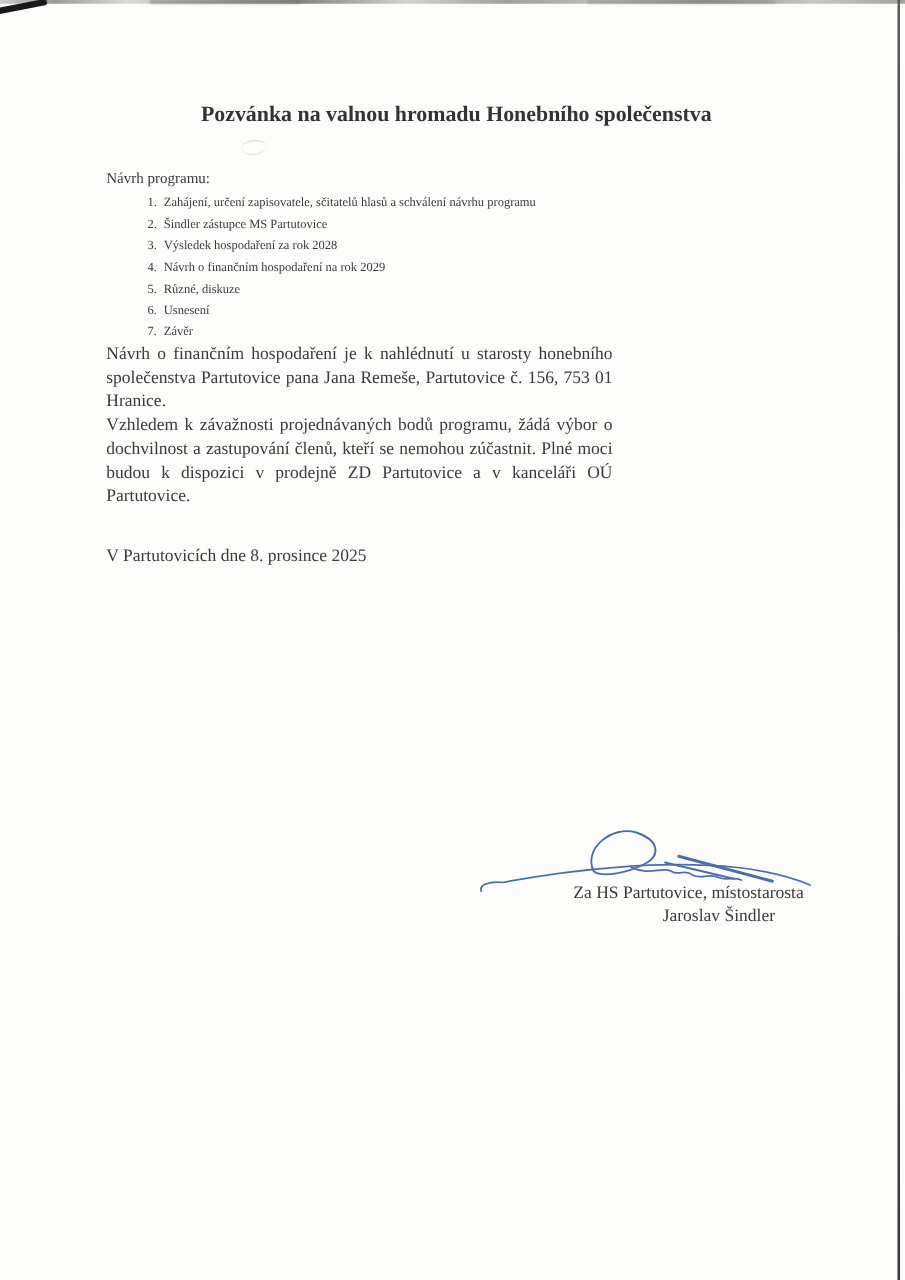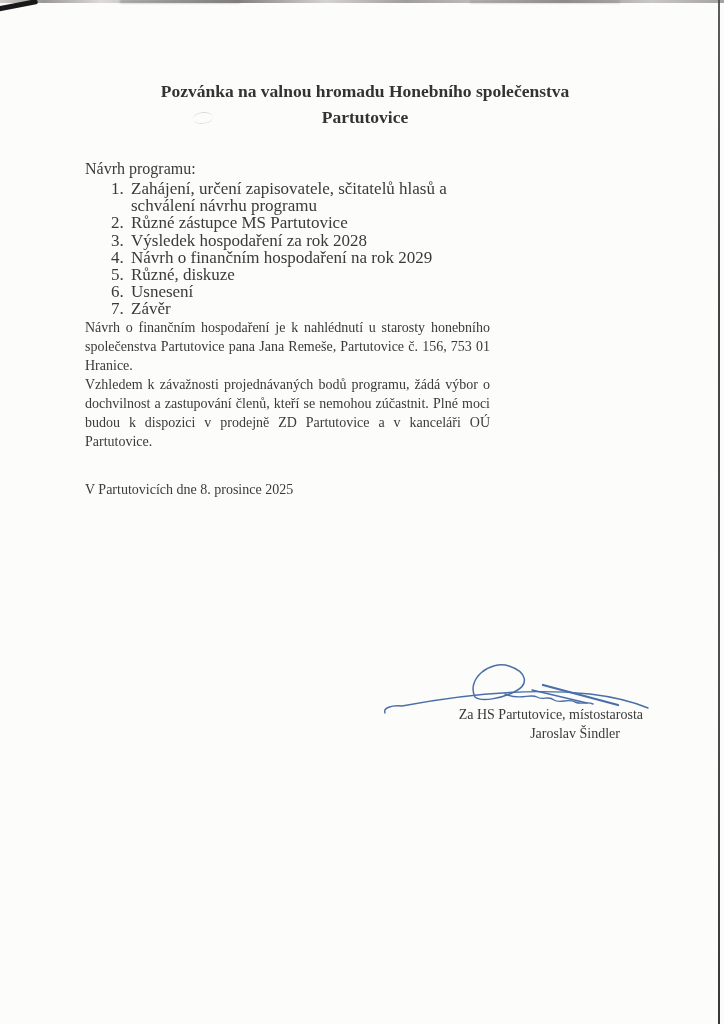--- a/index.html
+++ b/index.html
@@ -88,27 +88,27 @@
   }
   p.body-par {
     margin: 0;
     font-size: 14px;
     line-height: 19px;
     text-align: justify;
   }
   .intro { margin-top: 89px; }
   .program-heading {
     margin: 29px 0 0 0;
-    font-size: 16px;
+    font-size: 12px;
     line-height: 19px;
   }
   ol.program-list {
     margin: 2px 0 0 0;
     padding-left: 43px;
-    font-size: 17px;
+    font-size: 10px;
     line-height: 17.2px;
   }
   ol.program-list li { padding-left: 3px; }
   .finance { margin-top: 34px; }
   .attendance { margin-top: 11px; }
   .date-line {
     margin: 29px 0 0 0;
     font-size: 14px;
     line-height: 19px;
   }
@@ -138,29 +138,28 @@
 <div class="top-smudge-1"></div>
 <div class="top-smudge-2"></div>
 <div class="corner-mark"></div>
 <div class="right-edge"></div>
 <div class="pencil-squiggle"></div>
 
 <div class="content">
 
   <h1 class="doc-title">
     <div>Pozvánka na valnou hromadu Honebního společenstva</div>
-    <div>Partutovice</div>
   </h1>
 
 
   <p class="program-heading">Návrh programu:</p>
 
   <ol class="program-list">
     <li>Zahájení, určení zapisovatele, sčitatelů hlasů a schválení návrhu programu</li>
-    <li>Různé zástupce MS Partutovice</li>
+    <li>Šindler zástupce MS Partutovice</li>
     <li>Výsledek hospodaření za rok 2028</li>
     <li>Návrh o finančním hospodaření na rok 2029</li>
     <li>Různé, diskuze</li>
     <li>Usnesení</li>
     <li>Závěr</li>
   </ol>
 
   <p class="body-par finance">Návrh o finančním hospodaření je k nahlédnutí u starosty honebního společenstva Partutovice pana Jana Remeše, Partutovice č. 156, 753 01 Hranice.</p>
 
   <p class="body-par attendance">Vzhledem k závažnosti projednávaných bodů programu, žádá výbor o dochvilnost a zastupování členů, kteří se nemohou zúčastnit. Plné moci budou k dispozici v prodejně ZD Partutovice a v kanceláři OÚ Partutovice.</p>

